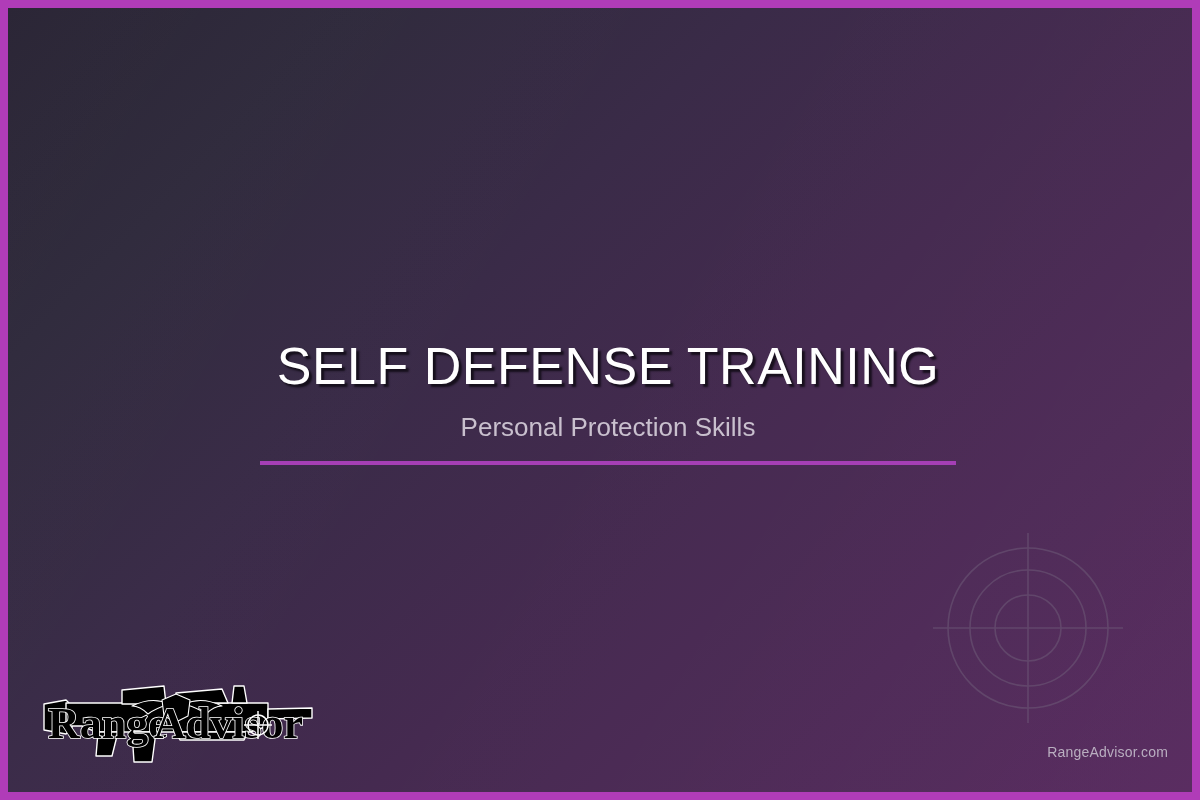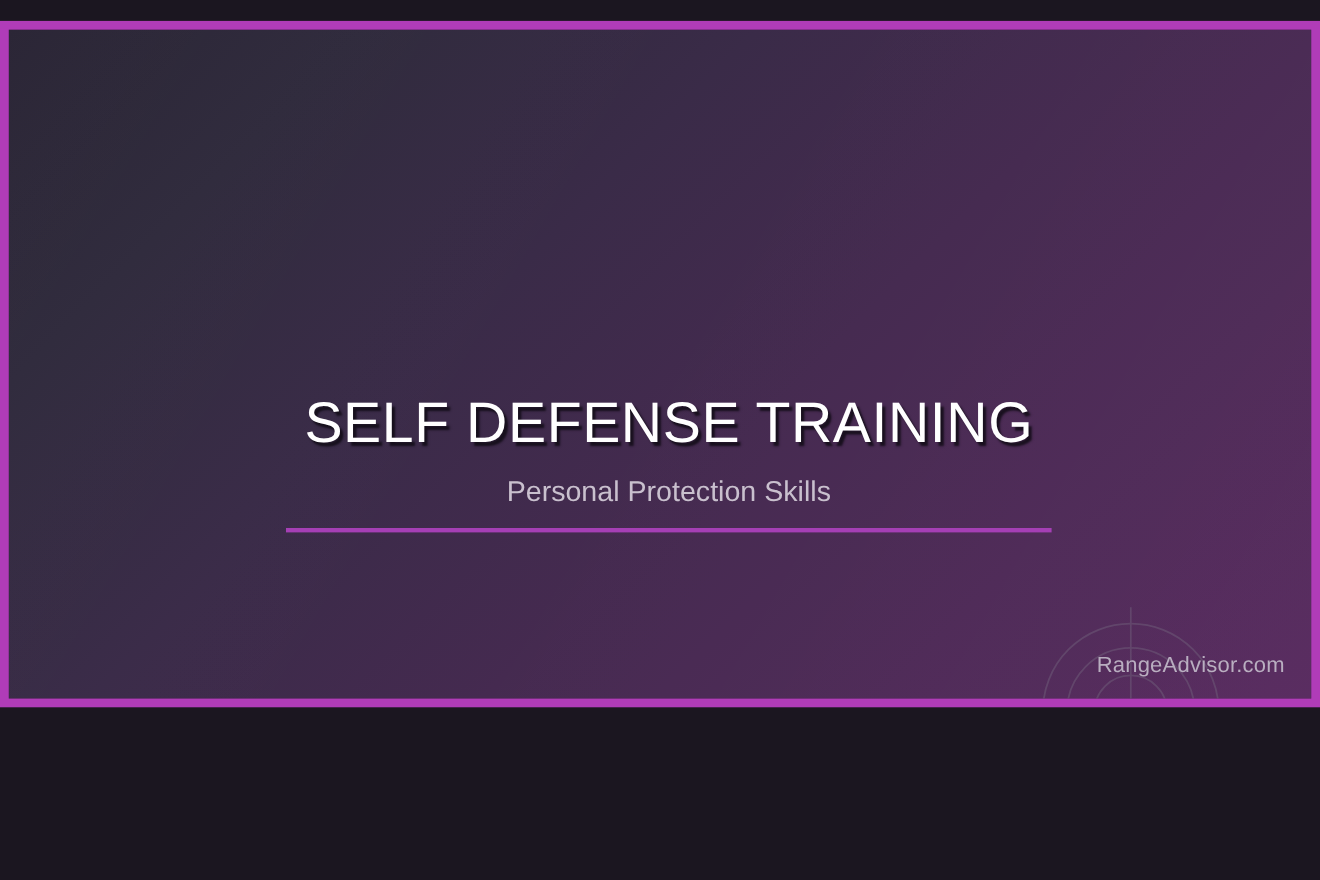--- a/index.html
+++ b/index.html
@@ -11,32 +11,31 @@
     width: 1200px;
     height: 800px;
     overflow: hidden;
     font-family: "Liberation Sans", sans-serif;
   }
 
   
   #slide {
     position: relative;
     width: 1200px;
-    height: 624px;
+    height: 800px;
     box-sizing: border-box;
     border: 8px solid #b03cb8;
     background: linear-gradient(135deg,
                 #282333 0%,
                 #2f2a3c 18%,
                 #3a2b48 38%,
                 #452a50 58%,
                 #4e2a57 78%,
                 #57295e 100%);
     overflow: hidden;
-    margin-top: 19px;
   }
 
   
   #sheen {
     position: absolute;
     inset: 0;
     pointer-events: none;
     background: linear-gradient(120deg,
                 rgba(255,255,255,0.016) 0%,
                 rgba(255,255,255,0.000) 45%,
@@ -94,22 +93,22 @@
     left: 28px;
     top: 668px;
     width: 282px;
     height: 100px;
   }
 
   
   #footer-url {
     position: absolute;
     right: 24px;
-    bottom: 18px;
-    font-size: 20px;
+    bottom: 32px;
+    font-size: 14px;
     color: #b9aec0;
     letter-spacing: 0.2px;
     white-space: nowrap;
   }
 </style>
 </head>
 <body>
 
 <div id="slide">
 

